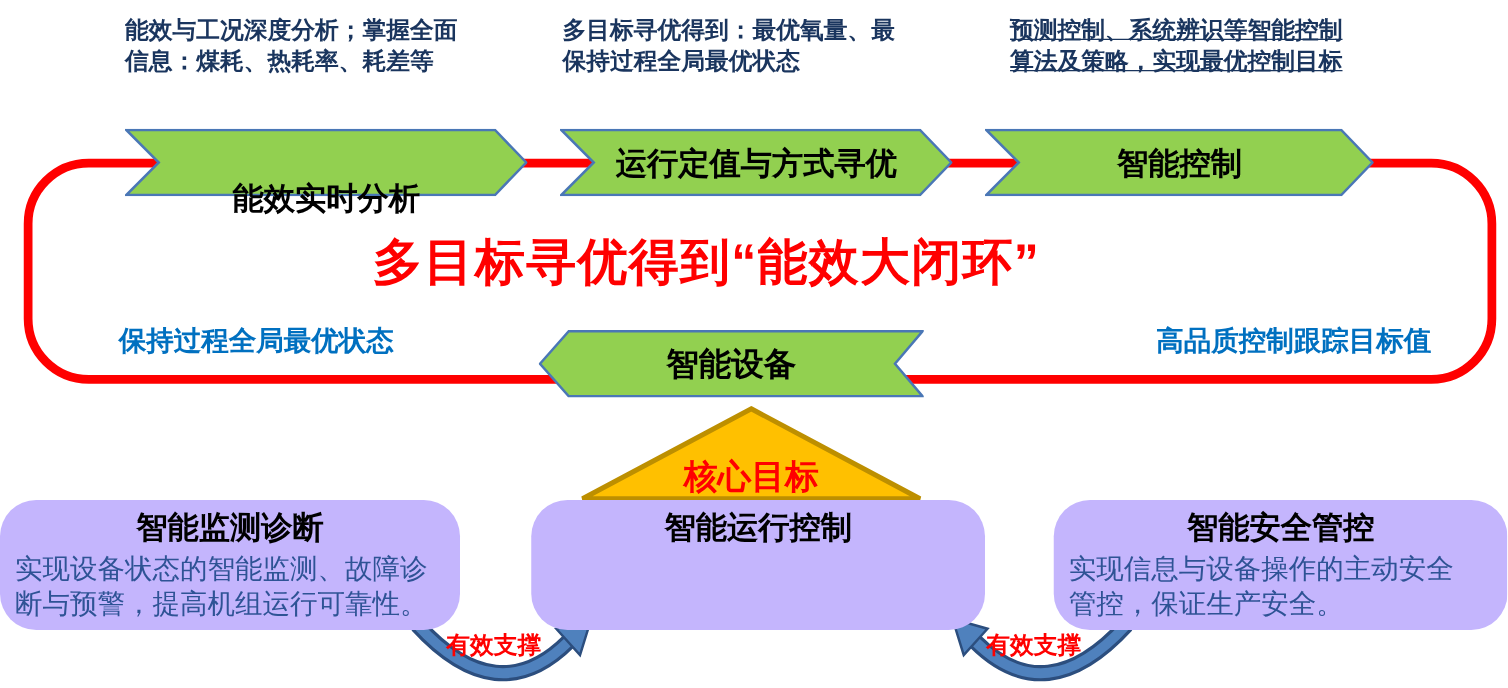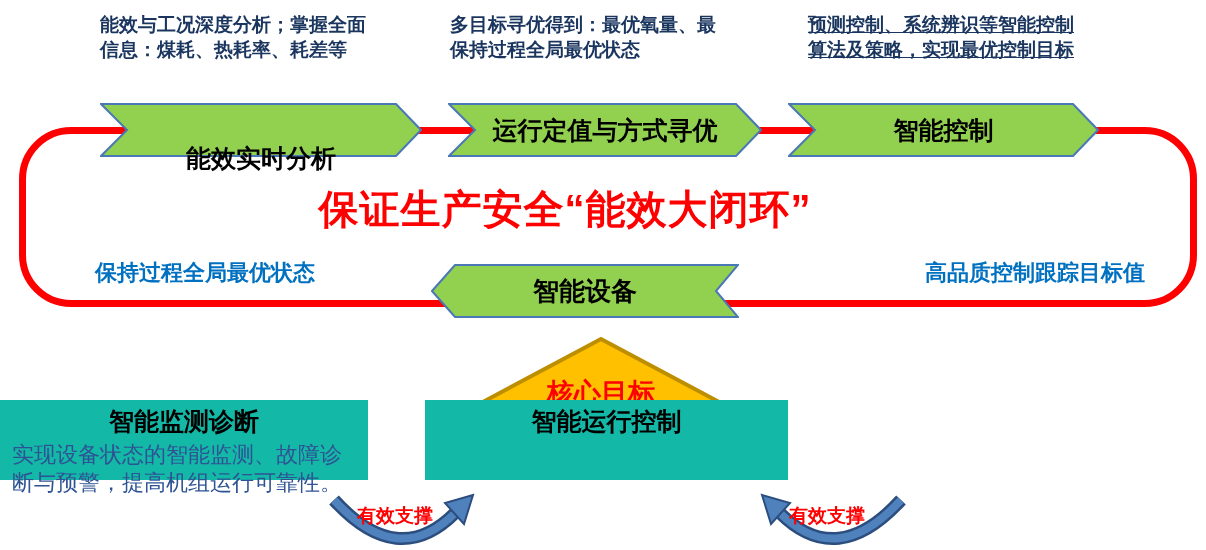--- a/index.html
+++ b/index.html
@@ -28,25 +28,25 @@
 
   
   .fstep{left:431px;top:264px;width:308px;height:54px;z-index:2;}
   .fstep .step-label{font-size:26px;}
 
   
   .side-label{top:258px;font-size:22px;font-weight:bold;color:#0070c0;z-index:3;}
   .side-left{left:95px;} .side-right{left:893px;margin-left:32px;}
 
   
-  .goal{left:462px;top:335px;width:278px;height:79px;z-index:1;}
+  .goal{left:462px;top:323px;width:278px;height:79px;z-index:1;}
   .goal-label{position:absolute;left:0;bottom:3px;width:100%;text-align:center;font-size:27px;font-weight:bold;color:#ff0000;}
 
   
-  .bbox{top:400px;height:80px;background:#14b8a6;z-index:2;}
+  .bbox{top:400px;height:104px;background:#c4b5fd;z-index:2;border-radius:29px;}
   .b1{left:0;width:368px;} .b2{left:425px;width:363px;} .b3{left:843px;width:363px;}
   .box-title{text-align:center;font-size:25px;font-weight:bold;color:#000;margin-top:5px;}
   .box-body{font-size:22px;color:#2e5395;line-height:28px;padding:3px 8px 0 12px;}
 
   
   .sup{top:492px;width:165px;height:58px;z-index:1;}
   .sup-left{left:318px;} .sup-right{left:752px;}
   .sup-label{top:503px;font-size:19px;font-weight:bold;color:#ff0000;z-index:3;}
   .sup-label-left{left:357px;} .sup-label-right{left:789px;}
 </style>
@@ -57,21 +57,21 @@
 
   <div class="abs note note1 pre">能效与工况深度分析；掌握全面
 信息：煤耗、热耗率、耗差等</div>
   <div class="abs note note2 pre">多目标寻优得到：最优氧量、最
 保持过程全局最优状态</div>
   <div class="abs note note3 pre">预测控制、系统辨识等智能控制
 算法及策略，实现最优控制目标</div>
 
   <div class="abs loop"></div>
 
-  <div class="abs loop-title">保证生产安全“能效大闭环”</div>
+  <div class="abs loop-title">多目标寻优得到“能效大闭环”</div>
 
   <div class="abs step s1">
     <svg width="322" height="54">
       <polygon points="1,1 296,1 321,27 296,53 1,53 27,27" fill="#92d050" stroke="#4a77b6" stroke-width="2"></polygon>
     </svg>
     <div class="step-label">能效实时分析</div>
   </div>
   <div class="abs step s2">
     <svg width="314" height="54">
       <polygon points="1,1 288,1 313,27 288,53 1,53 27,27" fill="#92d050" stroke="#4a77b6" stroke-width="2"></polygon>
@@ -103,20 +103,25 @@
   </div>
 
   <div class="abs bbox b1">
     <div class="box-title">智能监测诊断</div>
     <div class="box-body pre">实现设备状态的智能监测、故障诊
 断与预警，提高机组运行可靠性。</div>
   </div>
   <div class="abs bbox b2">
     <div class="box-title">智能运行控制</div>
   </div>
+  <div class="abs bbox b3">
+    <div class="box-title">智能安全管控</div>
+    <div class="box-body pre">实现信息与设备操作的主动安全
+管控，保证生产安全。</div>
+  </div>
 
   <div class="abs sup sup-left">
     <svg width="165" height="58">
       <path d="M 16,8 Q 80,78 137,21" fill="none" stroke="#2c4e7e" stroke-width="13"></path>
       <path d="M 16,8 Q 80,78 137,21" fill="none" stroke="#4f81bd" stroke-width="8"></path>
       <polygon points="155,3 146,32 127,11" fill="#4f81bd" stroke="#2c4e7e" stroke-width="2"></polygon>
     </svg>
   </div>
   <div class="abs sup sup-right">
     <svg width="165" height="58">

